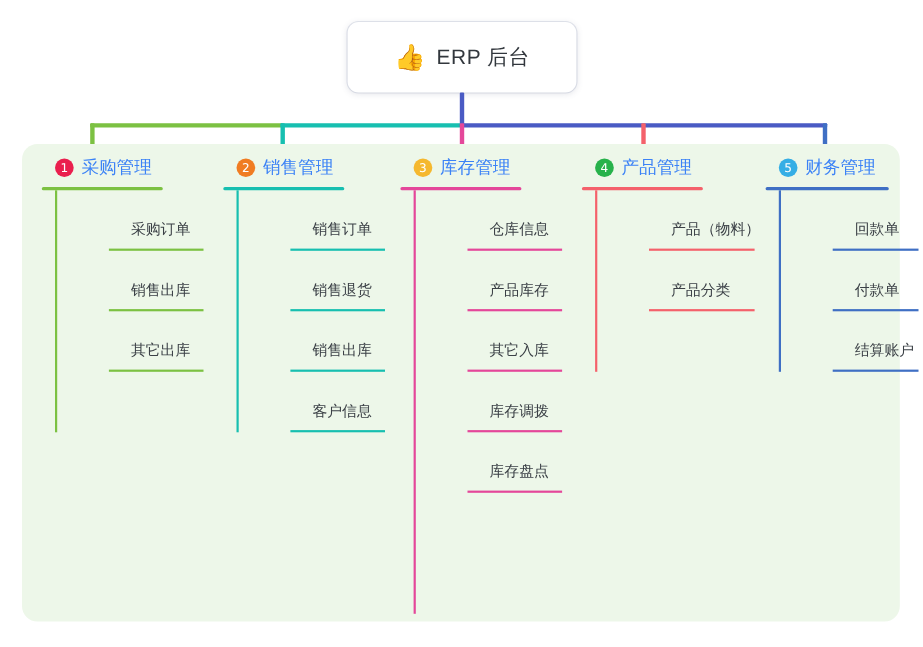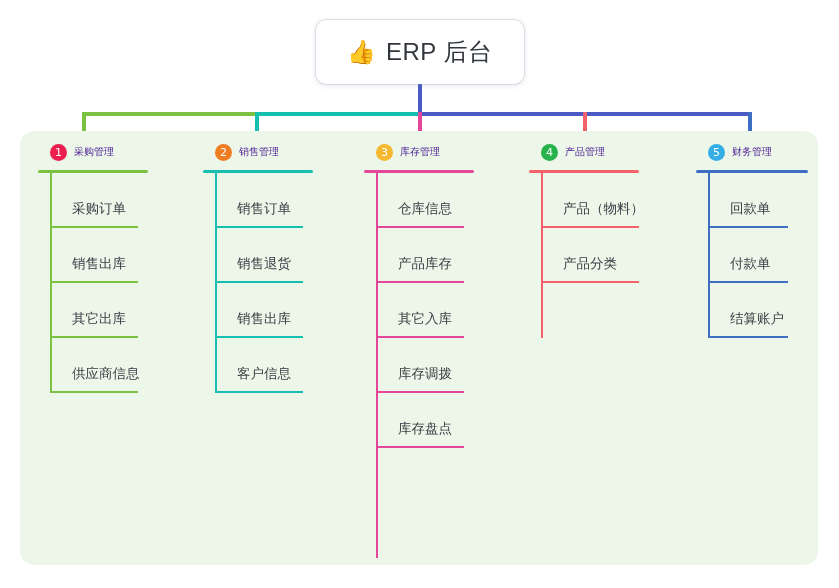--- a/index.html
+++ b/index.html
@@ -36,21 +36,21 @@
     justify-content: center;
     gap: 10px;
     box-sizing: border-box;
   }
   #root-node .thumb {
     font-size: 23px;
     line-height: 1;
     display: inline-block;
   }
   #root-node .root-title {
-    font-size: 24px;
+    font-size: 19px;
     color: #32373d;
     letter-spacing: 0.5px;
     white-space: nowrap;
   }
 
   
   .line {
     position: absolute;
   }
   .trunk-v {
@@ -95,22 +95,22 @@
     height: 17px;
     border-radius: 50%;
     color: #ffffff;
     font-size: 11px;
     line-height: 17px;
     text-align: center;
     font-family: "DejaVu Sans", sans-serif;
     flex: none;
   }
   .col-title {
-    font-size: 10px;
-    color: #4c1d95;
+    font-size: 16px;
+    color: #3b82f6;
     white-space: nowrap;
   }
   .col-underline {
     height: 3px;
     border-radius: 1.5px;
     margin-top: 5px;
   }
   .col-body {
     position: relative;
     padding-left: 12px;
@@ -118,20 +118,21 @@
   .spine {
     position: absolute;
     left: 12px;
     top: 0;
     width: 2px;
   }
   .leaf {
     position: relative;
     height: 55px;
     box-sizing: border-box;
+    margin-left: 47px;
   }
   .leaf-label {
     position: absolute;
     left: 22px;
     bottom: 10px;
     font-size: 13.5px;
     color: #3b4046;
     white-space: nowrap;
   }
   .leaf-rule {
@@ -179,24 +180,20 @@
             <div class="leaf-rule" style="background: rgb(124, 193, 66); width: 86px;"></div>
           </div>
           <div class="leaf">
             <span class="leaf-label">销售出库</span>
             <div class="leaf-rule" style="background: rgb(124, 193, 66); width: 86px;"></div>
           </div>
           <div class="leaf">
             <span class="leaf-label">其它出库</span>
             <div class="leaf-rule" style="background: rgb(124, 193, 66); width: 86px;"></div>
           </div>
-          <div class="leaf">
-            <span class="leaf-label">供应商信息</span>
-            <div class="leaf-rule" style="background: rgb(124, 193, 66); width: 86px;"></div>
-          </div>
         </div>
       </div>
       <div class="column" style="left: 203px; width: 150px;">
         <div class="col-header">
           <span class="badge" style="background: rgb(240, 124, 34);">2</span>
           <span class="col-title">销售管理</span>
         </div>
         <div class="col-underline" style="background: rgb(23, 191, 176); width: 110px; margin-left: 0px;"></div>
         <div class="col-body">
           <div class="spine" style="background: rgb(23, 191, 176); height: 220px;"></div>

